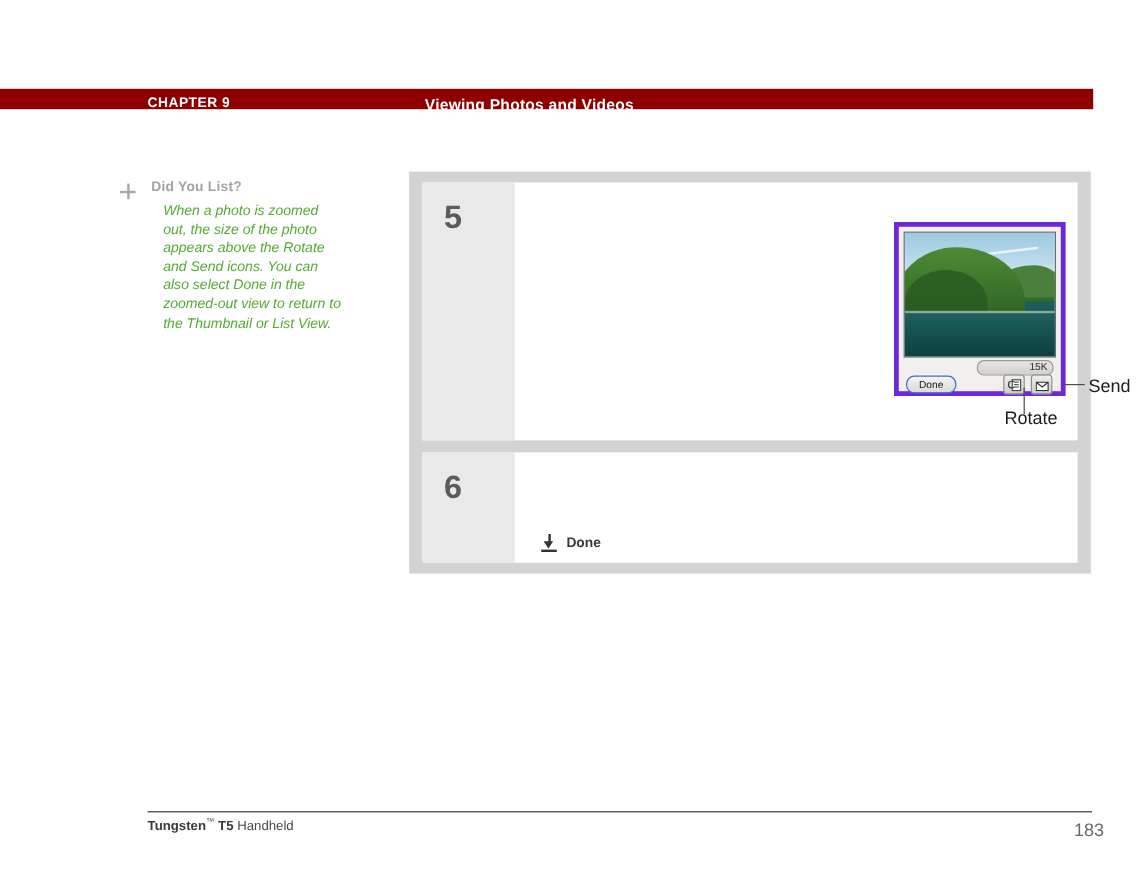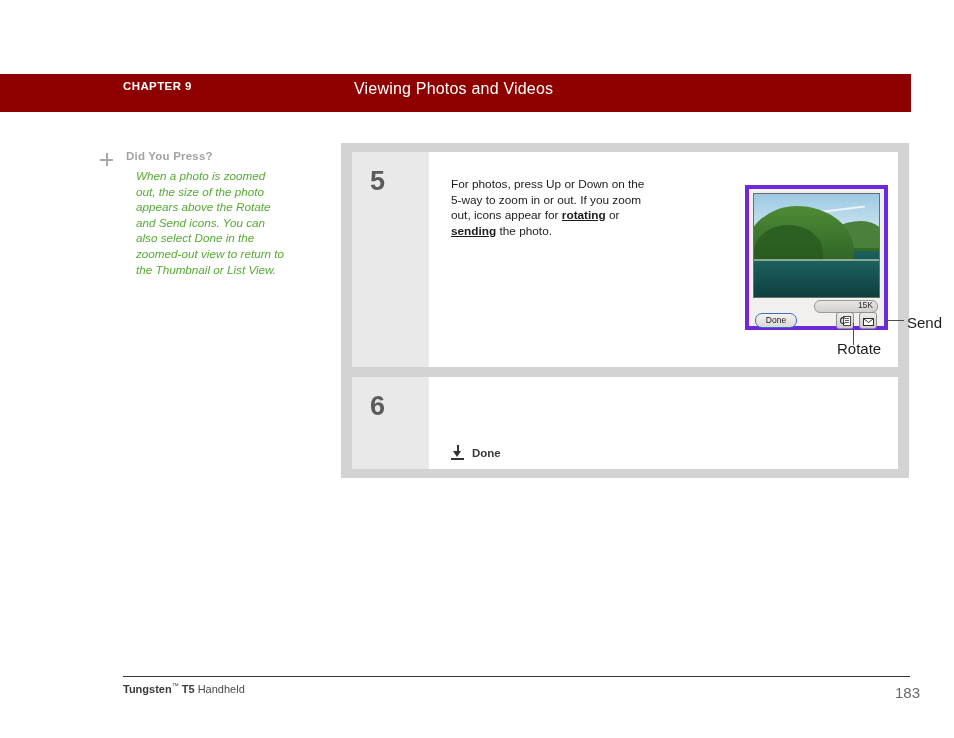--- a/index.html
+++ b/index.html
@@ -15,39 +15,39 @@
     overflow: hidden;
     -webkit-font-smoothing: antialiased;
   }
 
   
   .header-bar {
     position: absolute;
     left: 0;
     top: 74px;
     width: 911px;
-    height: 38px;
+    height: 17px;
     background: #8e0000;
   }
   .header-chapter {
     position: absolute;
     left: 123px;
     top: 6px;
     color: #ffffff;
     font-size: 11.5px;
     font-weight: bold;
     letter-spacing: 0.4px;
   }
   .header-title {
     position: absolute;
     left: 354px;
     top: 6px;
     color: #ffffff;
-    font-size: 16px;
-    font-weight: normal;
+    font-size: 13px;
+    font-weight: bold;
     letter-spacing: 0.2px;
   }
 
   
   .sidenote {
     position: absolute;
     left: 100px;
     top: 150px;
     width: 175px;
   }
@@ -418,32 +418,31 @@
 </head>
 <body>
 
 <div class="header-bar">
   <div class="header-chapter">CHAPTER 9</div>
   <div class="header-title">Viewing Photos and Videos</div>
 </div>
 
 <div class="sidenote">
   <div class="sidenote-plus"></div>
-  <div class="sidenote-head">Did You Press?</div>
+  <div class="sidenote-head">Did You List?</div>
   <div class="sidenote-body">When a photo is zoomed out, the size of the photo appears above the Rotate and Send icons. You can also select Done in the zoomed-out view to return to the Thumbnail or List View.</div>
 </div>
 
 <div class="steps-wrap">
 
   <div class="step-card step5">
     <div class="step-num-col">
       <div class="step-num">5</div>
     </div>
     <div class="step-body">
-      <div class="step-text"><span>For photos, press Up or Down on the 5-way to zoom in or out. If you zoom out, icons appear for </span><b>rotating</b><span> or </span><b>sending</b><span> the photo.</span></div>
 
       <div class="device">
         <div class="photo">
           <div class="sky"></div>
           <div class="contrail"></div>
           <div class="hill-far"></div>
           <div class="hill-main"></div>
           <div class="hill-shade"></div>
           <div class="water"></div>
           <div class="shoreline"></div>

